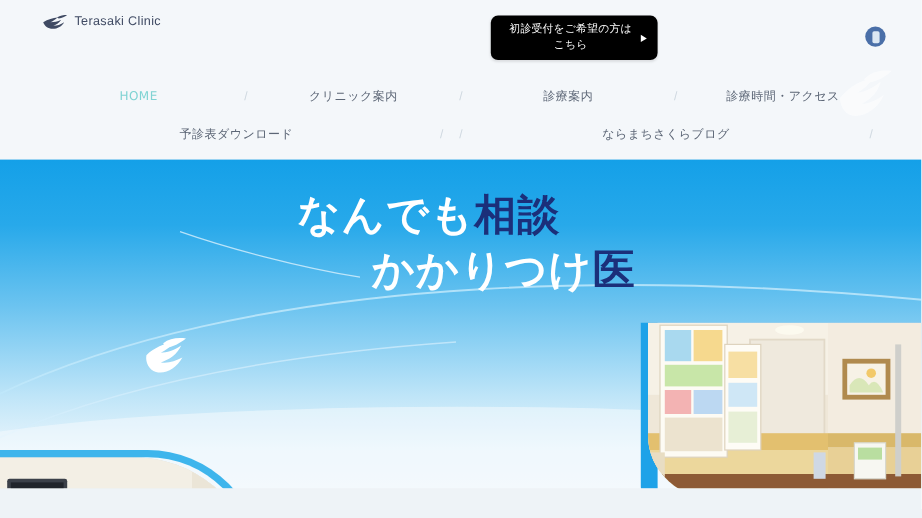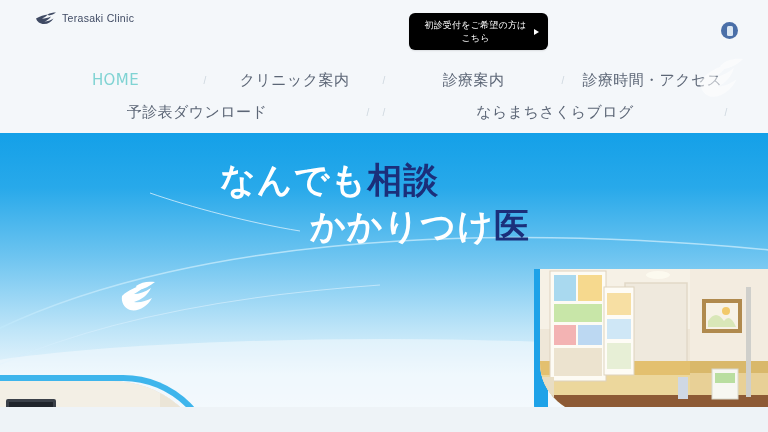--- a/index.html
+++ b/index.html
@@ -65,21 +65,21 @@
   }
   .phone-num {
     font-size:23px; color:#33558c; letter-spacing:.5px;
     font-family:"Liberation Sans",sans-serif; font-weight:400;
   }
 
   
   .nav { position:absolute; left:0; top:64px; width:768px; }
   .nav-row { display:flex; align-items:center; height:32px; padding:0 34px; }
   .nav-cell {
-    flex:1 1 0; text-align:center; font-size:15px; color:#5c6676;
+    flex:1 1 0; text-align:center; font-size:10px; color:#5c6676;
     font-family:"DejaVu Sans",sans-serif; letter-spacing:.4px;
     cursor:pointer; white-space:nowrap;
   }
   .nav-cell.active { color:#7fd3d3; }
   .nav-sep {
     width:16px; text-align:center; font-size:10px; color:#cfd8e0;
     font-family:"Liberation Sans",sans-serif; flex:0 0 16px;
   }
   .header-dove {
     position:absolute; right:20px; top:58px; width:56px; height:46px;
@@ -96,21 +96,21 @@
   .hero-swoosh { position:absolute; left:0; top:0; width:768px; height:274px; }
 
   .hero-copy { position:absolute; left:212px; top:24px; width:320px; }
   .hl {
     font-family:"DejaVu Sans",sans-serif; font-weight:700;
     font-size:35px; line-height:46px; letter-spacing:1px;
     white-space:nowrap;
   }
   .hl-1 { text-align:left; padding-left:8px; }
   .hl-2 { text-align:right; padding-right:2px; }
-  .w { color:#ffffff; }
+  .w { color:#ffffff;margin-left:28px; }
   .d { color:#1b2f7a; }
 
   
   .photo {
     position:absolute; overflow:hidden; background:#cfd8dd;
   }
   .photo-tr {
     left:540px; top:136px; width:228px; height:148px;
     border-bottom-left-radius:60px 54px;
     border:0;

